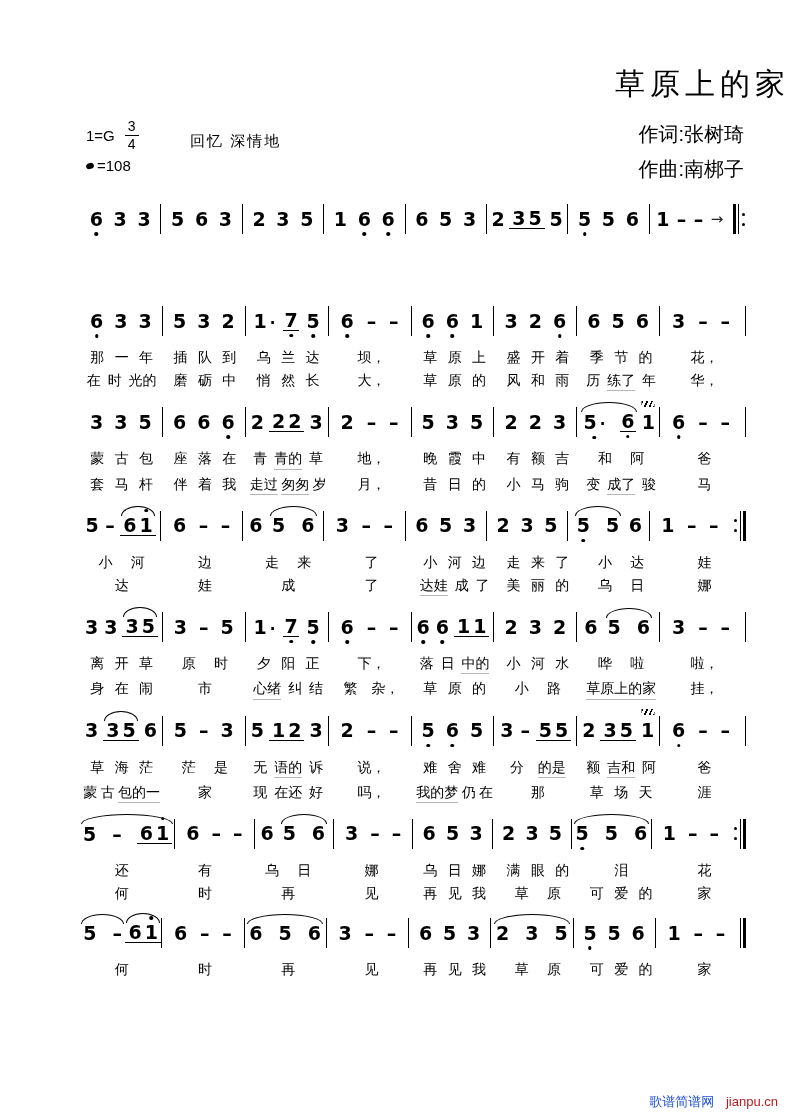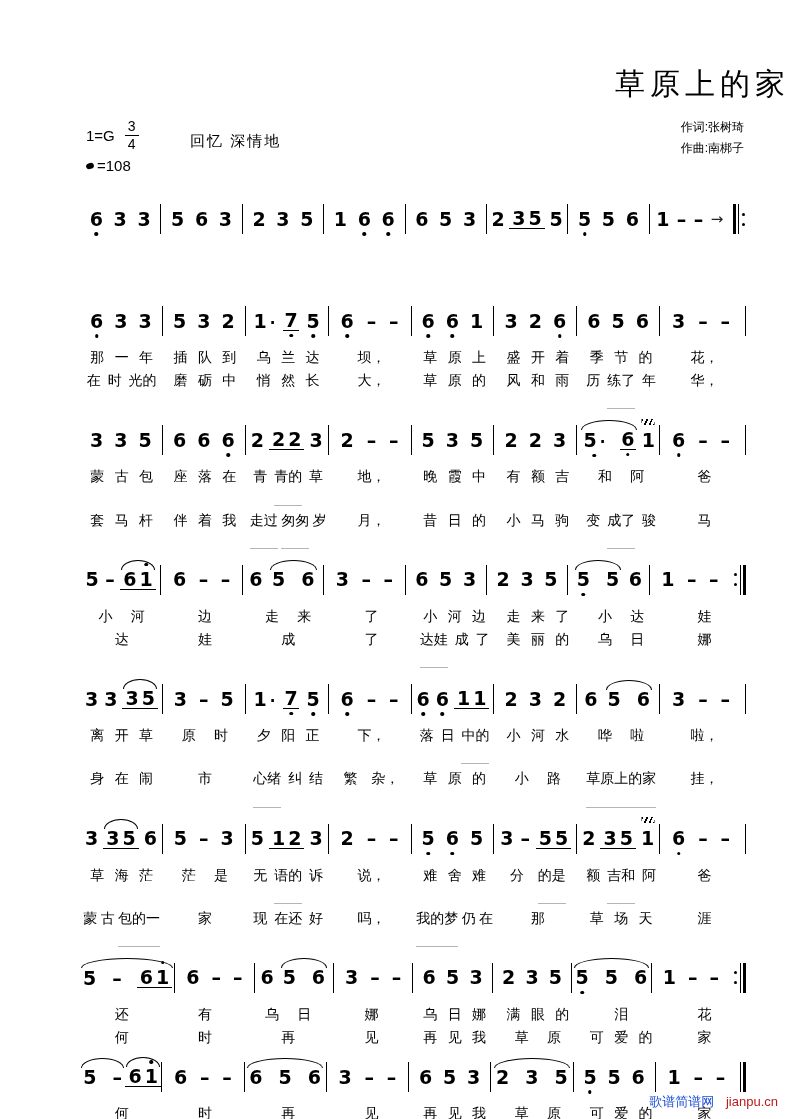--- a/index.html
+++ b/index.html
@@ -11,21 +11,21 @@
   .hdr{position:relative;margin:14px 46px 0 84px;height:66px;}
   .keysig{position:absolute;left:2px;top:0;font-size:15px;display:flex;align-items:center;justify-content:flex-end;}
   .frac{display:inline-flex;flex-direction:column;align-items:center;line-height:1.05;
         margin-left:10px;font-size:14px;}
   .frac .num{border-bottom:1px solid #000;padding:0 3px 1px 3px;}
   .frac .den{padding-top:1px;}
   .tempo{position:absolute;left:2px;top:38px;font-size:15px;display:flex;align-items:center;}
   .notehead{display:inline-block;width:8px;height:6px;background:#000;border-radius:50%;
             transform:rotate(-20deg);margin-right:3px;}
   .expr{position:absolute;left:106px;top:13px;font-size:15px;letter-spacing:2px;}
-  .credits{position:absolute;right:0;top:-2px;font-size:12px;line-height:1.75;text-align:left;}
+  .credits{position:absolute;right:0;top:-2px;font-size:20px;line-height:1.75;text-align:left;}
   .score{margin:12px 44px 0 80px;}
   .system{margin-bottom:9px;}
   .system:first-child{margin-bottom:58px;}
   .notesrow{display:flex;align-items:center;height:44px;}
   .meas{flex:1;display:flex;justify-content:space-evenly;align-items:center;}
   .bar{width:1px;height:30px;background:#000;flex:none;}
   .bar.thick{width:3px;}
   .tok{position:relative;display:inline-flex;align-items:flex-end;line-height:1;
        font-family:"DejaVu Sans",sans-serif;font-weight:bold;font-size:19px;padding:0 1px;}
   .tok.ul{border-bottom:1.5px solid #000;}
@@ -42,21 +42,21 @@
   .grp.ul{gap:1px;border-bottom:1.5px solid #000;}
   .grp.arc::before{content:"";position:absolute;left:1px;right:1px;top:-10px;height:9px;
          border:1.3px solid #000;border-bottom:none;
          border-radius:50% 50% 0 0 / 100% 100% 0 0;}
   .endsign{display:inline-flex;align-items:center;gap:2px;margin-left:3px;flex:none;}
   .rdots{display:inline-flex;flex-direction:column;gap:7px;margin:0 1px;}
   .rdots i{width:3px;height:3px;background:#000;border-radius:50%;}
   .lyricrow{display:flex;margin-top:5px;font-size:14px;line-height:1.3;}
   .lmeas{flex:1;display:flex;justify-content:space-evenly;align-items:flex-start;}
   .syl{white-space:nowrap;}
-  .syl.lul{border-bottom:1px solid #b5b5b5;padding-bottom:19px;}
+  .syl.lul{border-bottom:1px solid #b5b5b5;padding-bottom:1px;}
   .wm{position:absolute;right:12px;bottom:8px;font-size:13px;}
   .wm .site{color:#1d4ed8;}
   .wm .url{color:#b91c1c;margin-left:8px;}
 </style>
 </head>
 <body>
 
 <div class="page">
   <div class="title">草原上的家</div>
 

